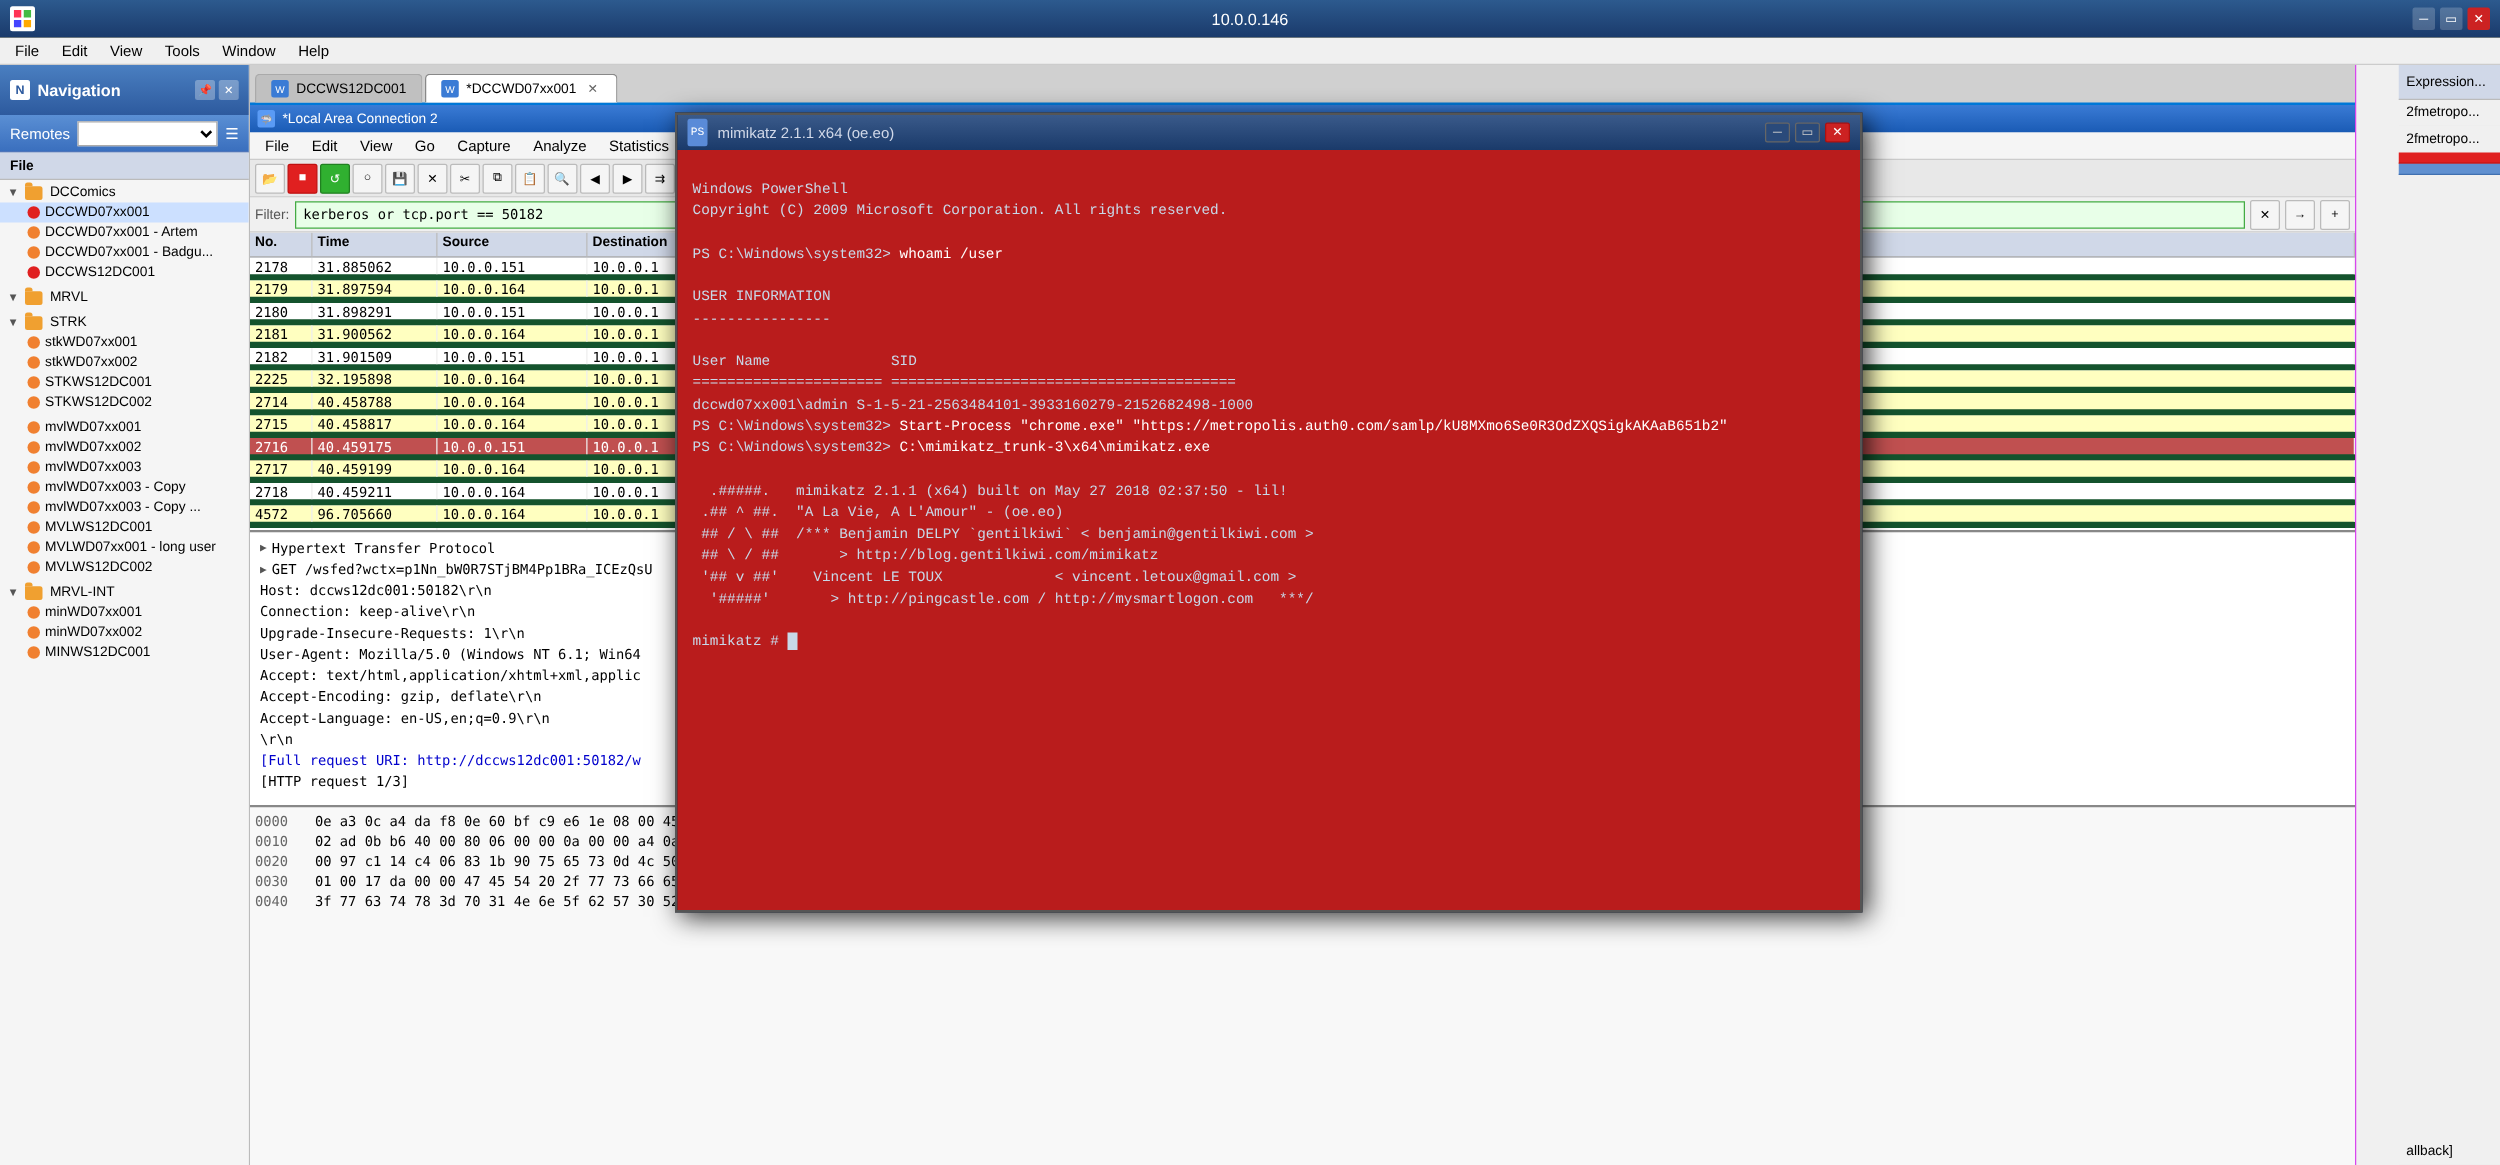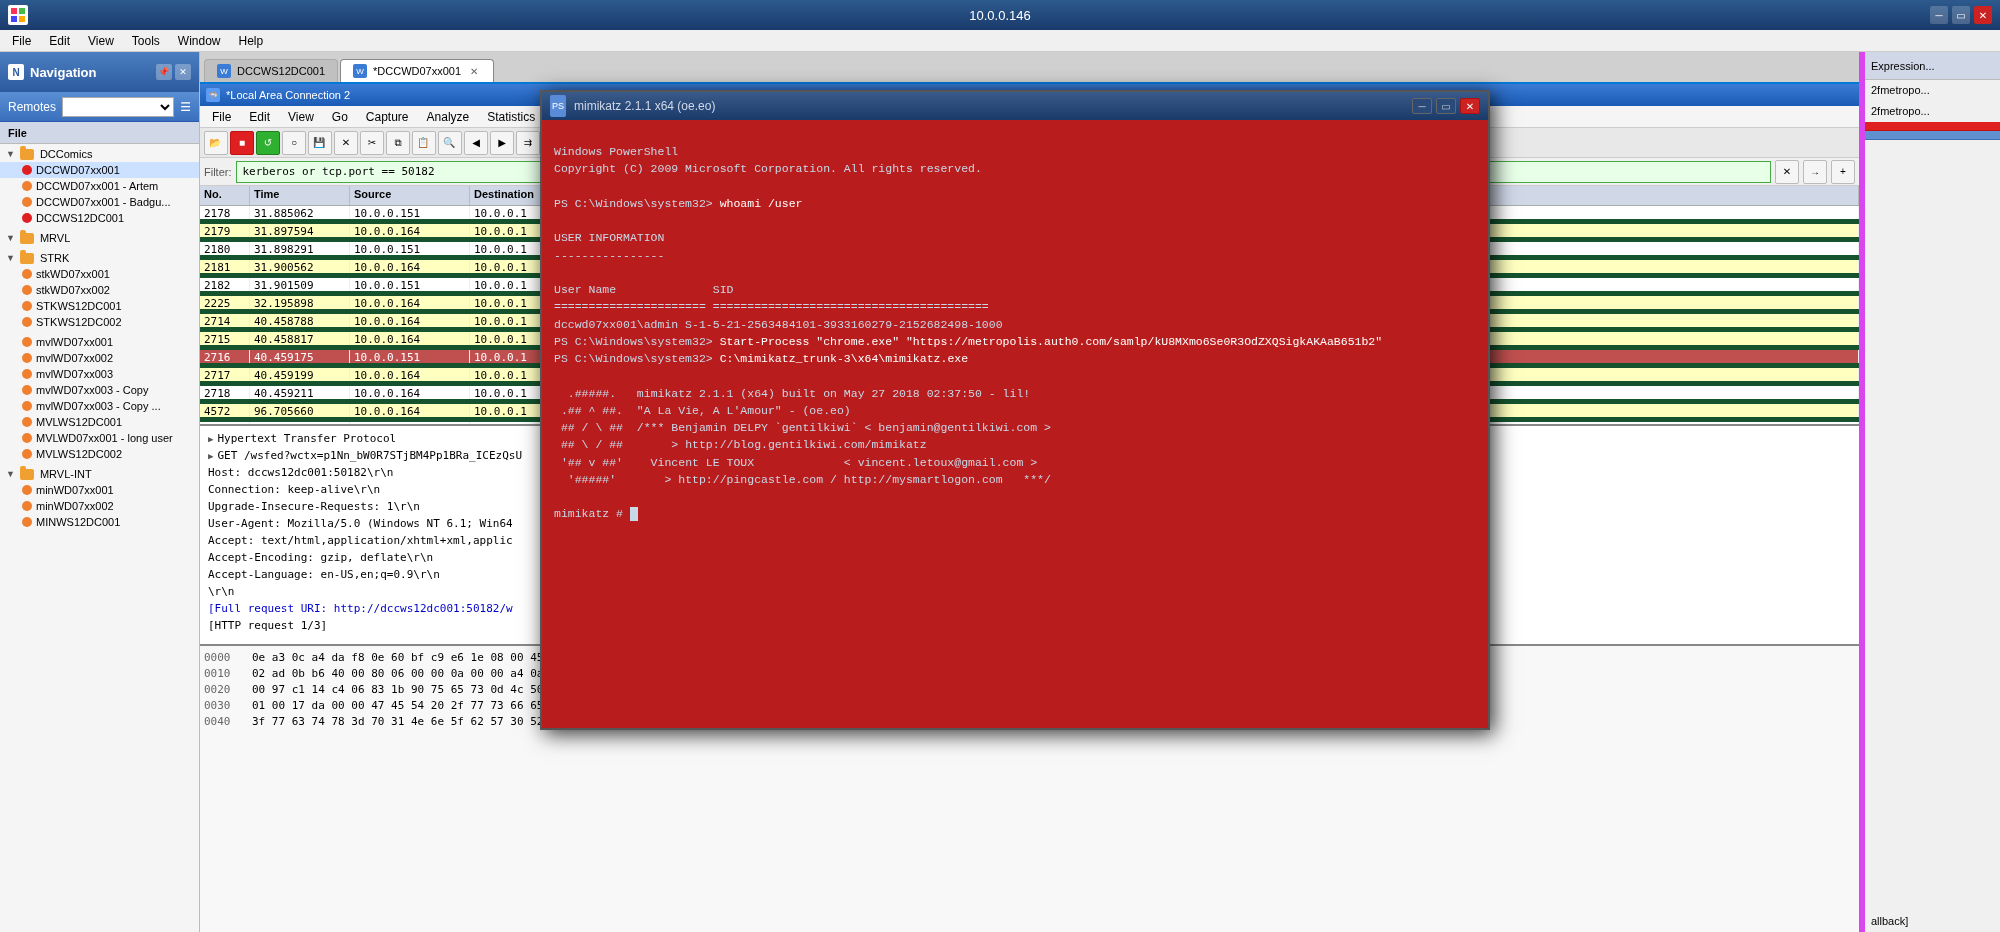--- a/index.html
+++ b/index.html
@@ -459,20 +459,21 @@
     .terminal-title-icon {
       width: 16px;
       height: 22px;
       background: #5a8bd8;
       border-radius: 2px;
       font-size: 9px;
       display: flex;
       align-items: center;
       justify-content: center;
       color: #fff;
+      font-family: Liberation Mono, monospace;
     }
     .terminal-title-text { flex: 1; }
     .terminal-controls {
       display: flex;
       gap: 4px;
     }
     .term-ctrl-btn {
       width: 20px;
       height: 16px;
       border: 1px solid #666;
@@ -504,25 +505,26 @@
       width: 8px;
       height: 14px;
       background: #c8d8e8;
       vertical-align: middle;
       animation: blink 1s infinite;
     }
     @keyframes blink { 0%, 100% { opacity: 1; } 50% { opacity: 0; } }
 
     
     .right-panel {
-      width: 141px;
+      width: 116px;
       background: #f0f0f0;
-      border-left: 6px solid #d946ef;
+      border-left: 1px solid #d946ef;
       display: flex;
       flex-direction: column;
+      padding-left: 34px;
     }
     .right-panel-header {
       height: 28px;
       background: #d0d8e8;
       display: flex;
       align-items: center;
       padding: 0 6px;
       font-size: 11px;
       border-bottom: 1px solid #bbb;
     }

